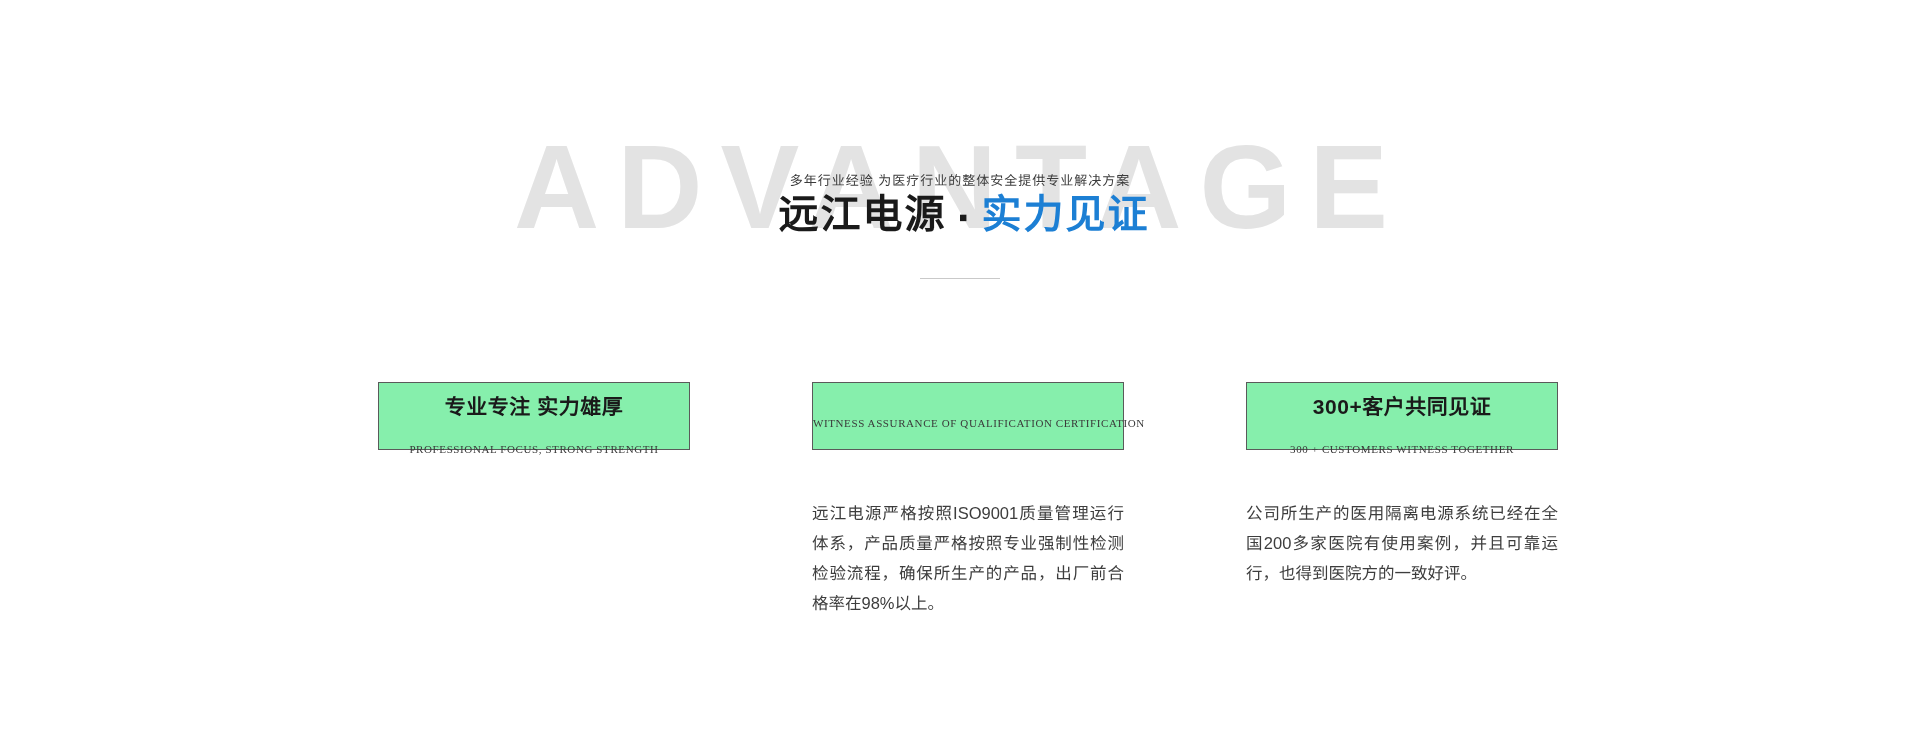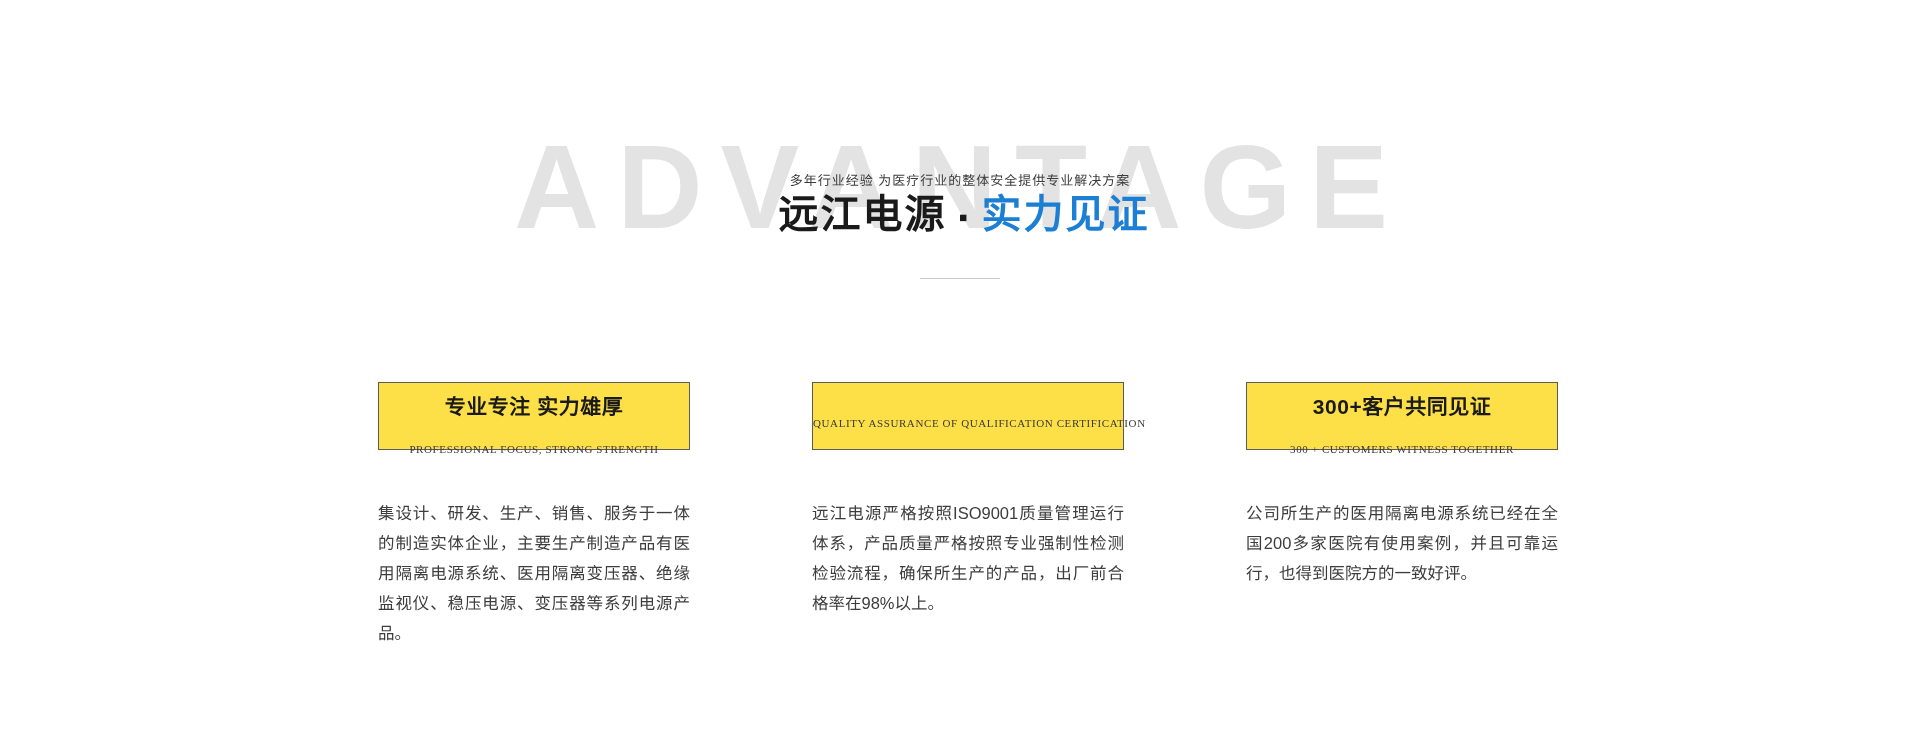--- a/index.html
+++ b/index.html
@@ -102,21 +102,21 @@
   }
   .col {
     width: 312px;
   }
   .card {
     border: 1px solid #5a5a5a;
     height: 68px;
     box-sizing: border-box;
     padding-top: 11px;
     text-align: center;
-    background: #fde047;
+    background: #86efac;
   }
   .card-title {
     font-size: 21px;
     font-weight: bold;
     color: #1a1a1a;
     line-height: 26px;
     letter-spacing: 0.5px;
     white-space: nowrap;
   }
   .card-sub {
@@ -149,26 +149,25 @@
     <div class="title-rule"></div>
   </div>
 
   <div class="columns">
 
     <div class="col">
       <div class="card">
         <div class="card-title">专业专注 实力雄厚</div>
         <div class="card-sub">PROFESSIONAL FOCUS, STRONG STRENGTH</div>
       </div>
-      <div class="col-body">集设计、研发、生产、销售、服务于一体的制造实体企业，主要生产制造产品有医用隔离电源系统、医用隔离变压器、绝缘监视仪、稳压电源、变压器等系列电源产品。</div>
     </div>
 
     <div class="col">
       <div class="card">
-        <div class="card-sub">QUALITY ASSURANCE OF QUALIFICATION CERTIFICATION</div>
+        <div class="card-sub">WITNESS ASSURANCE OF QUALIFICATION CERTIFICATION</div>
       </div>
       <div class="col-body">远江电源严格按照ISO9001质量管理运行体系，产品质量严格按照专业强制性检测检验流程，确保所生产的产品，出厂前合格率在98%以上。</div>
     </div>
 
     <div class="col">
       <div class="card">
         <div class="card-title">300+客户共同见证</div>
         <div class="card-sub">300 + CUSTOMERS WITNESS TOGETHER</div>
       </div>
       <div class="col-body">公司所生产的医用隔离电源系统已经在全国200多家医院有使用案例，并且可靠运行，也得到医院方的一致好评。</div>

